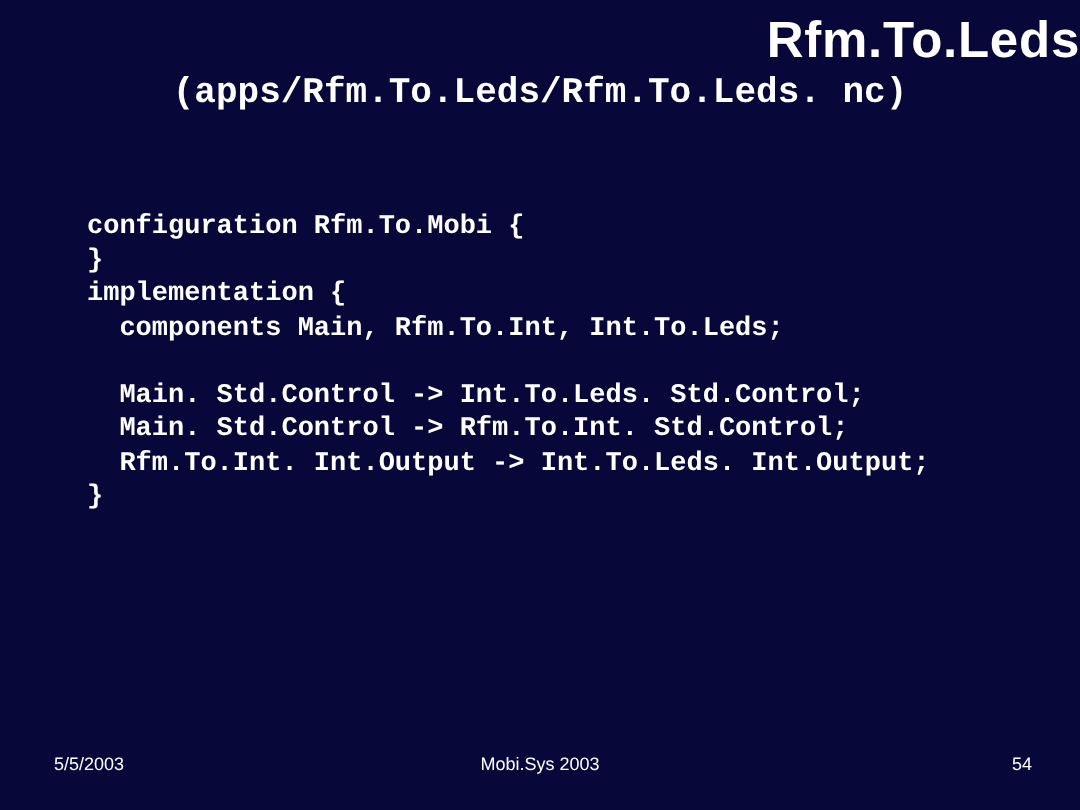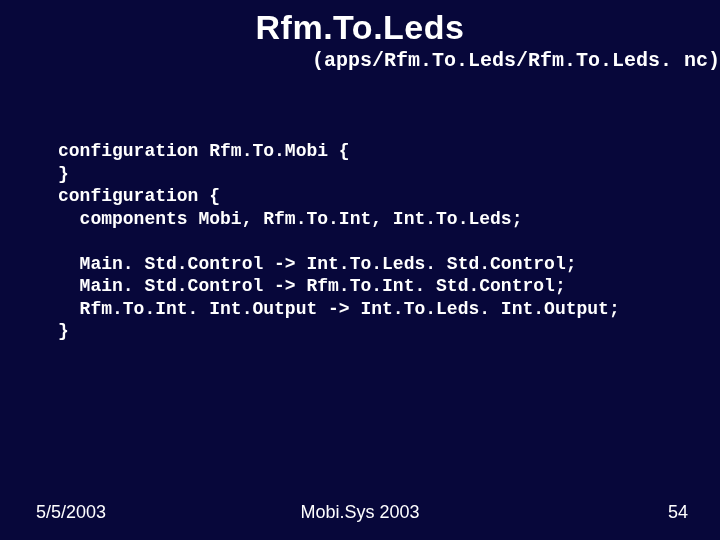--- a/index.html
+++ b/index.html
@@ -12,51 +12,51 @@
     font-family: Arial, Helvetica, sans-serif;
     overflow: hidden;
   }
   .slide {
     position: relative;
     width: 720px;
     height: 540px;
     box-sizing: border-box;
   }
   .title {
-    text-align: center;
+    text-align: right;
     font-weight: bold;
     font-size: 34px;
     padding-top: 8px;
     letter-spacing: 0.5px;
   }
   .subtitle {
-    text-align: right;
+    text-align: center;
     font-family: "Courier New", Courier, monospace;
-    font-size: 20px;
+    font-size: 24px;
     font-weight: bold;
     margin-top: 2px;
   }
   .codeblock {
     position: absolute;
     left: 58px;
     top: 140px;
     right: 40px;
     font-family: "Courier New", Courier, monospace;
     font-size: 18px;
     font-weight: bold;
     line-height: 1.25;
     white-space: pre;
   }
   .footer {
     position: absolute;
     bottom: 18px;
     left: 0;
     right: 0;
     height: 20px;
-    font-size: 18px;
+    font-size: 12px;
     color: #ffffff;
   }
   .footer .date {
     position: absolute;
     left: 36px;
   }
   .footer .venue {
     position: absolute;
     left: 0;
     right: 0;
@@ -70,22 +70,22 @@
 </head>
 <body>
 
 <div class="slide">
 
   <div class="title">Rfm.To.Leds</div>
   <div class="subtitle">(apps/Rfm.To.Leds/Rfm.To.Leds. nc)</div>
 
   <div class="codeblock"><span>configuration Rfm.To.Mobi {</span>
 <span>}</span>
-<span>configuration {</span>
-<span>  components Mobi, Rfm.To.Int, Int.To.Leds;</span>
+<span>implementation {</span>
+<span>  components Main, Rfm.To.Int, Int.To.Leds;</span>
 <span></span>
 <span>  Main. Std.Control -&gt; Int.To.Leds. Std.Control;</span>
 <span>  Main. Std.Control -&gt; Rfm.To.Int. Std.Control;</span>
 <span>  Rfm.To.Int. Int.Output -&gt; Int.To.Leds. Int.Output;</span>
 <span>}</span></div>
 
   <div class="footer">
     <span class="date">5/5/2003</span>
     <span class="venue">Mobi.Sys 2003</span>
     <span class="page">54</span>

